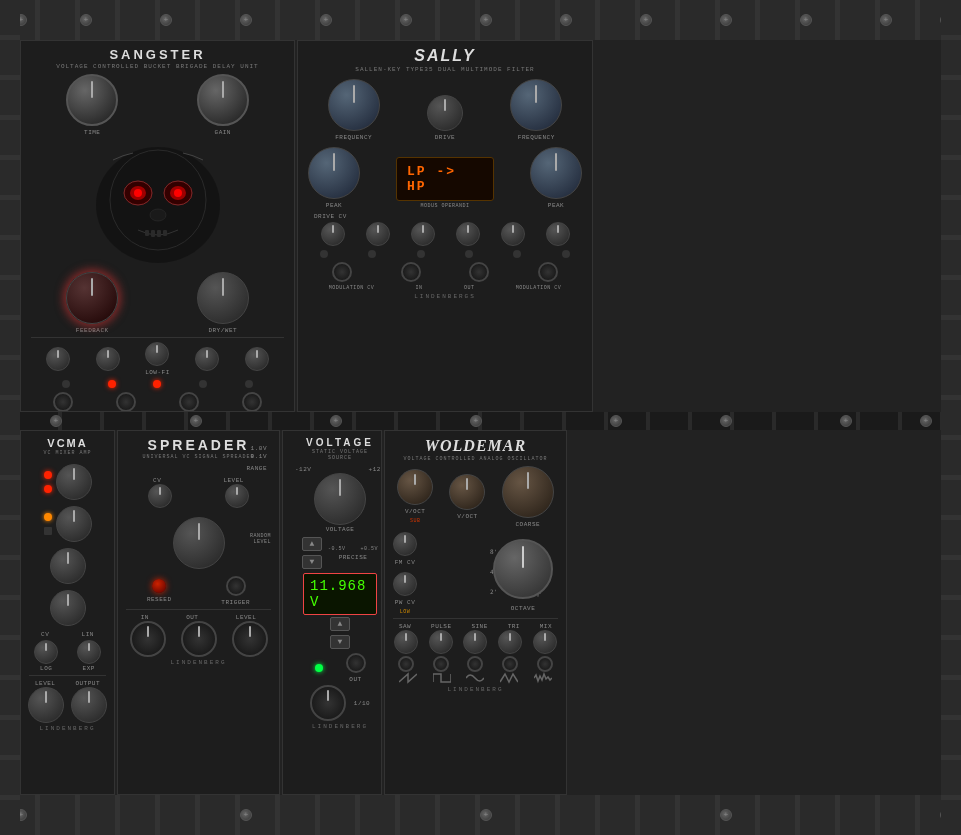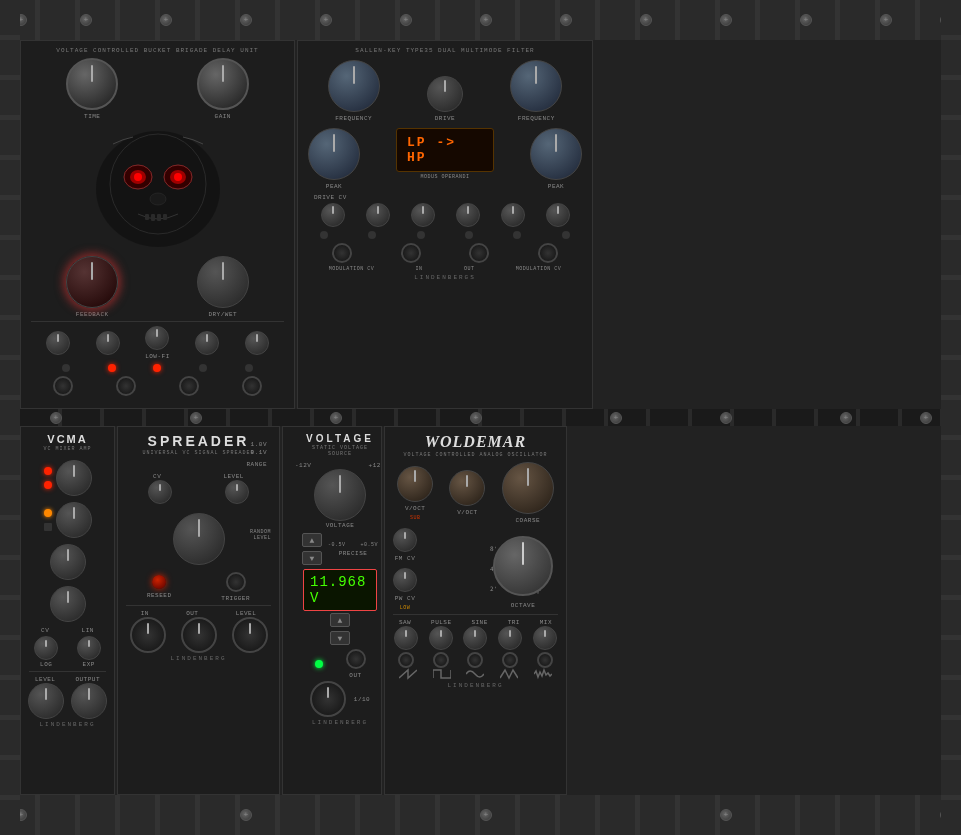--- a/index.html
+++ b/index.html
@@ -392,20 +392,21 @@
 
   <div class="rack-left"></div>
 
   <div class="rack-right"></div>
 
   <div class="rack-content">
 
     <div class="row1">
 
       <div class="module module-sangster" style="padding:6px 6px 4px 6px;">
+        <div class="module-title">SANGSTER</div>
         <div class="module-subtitle">VOLTAGE CONTROLLED BUCKET BRIGADE DELAY UNIT</div>
 
         <div class="flex-row" style="justify-content: space-around; margin: 4px 0;">
           <div class="knob-with-label">
             <div class="knob knob-large" style="background: radial-gradient(circle at 35% 30%, #666, #1a1a1a); border: 2px solid #555;">
             </div>
             <div class="label">TIME</div>
           </div>
           <div class="knob-with-label">
             <div class="knob knob-large" style="background: radial-gradient(circle at 35% 30%, #666, #1a1a1a); border: 2px solid #555;">
@@ -498,38 +499,39 @@
             <div class="jack jack-large"></div>
           </div>
           <div class="knob-with-label">
             <div class="jack jack-large"></div>
           </div>
         </div>
 
       </div>
 
       <div class="module module-sally" style="padding:6px 6px 4px 6px; margin-left:2px;">
+        <div class="module-title" style="font-style:italic; font-size:16px; letter-spacing:2px;">Sally</div>
         <div class="module-subtitle">SALLEN-KEY TYPE35 DUAL MULTIMODE FILTER</div>
 
         <div class="flex-row" style="justify-content:space-around; align-items:flex-end; margin: 6px 0;">
           <div class="knob-with-label">
             <div class="knob knob-large" style="background: radial-gradient(circle at 35% 30%, #556677, #1a2233);"></div>
             <div class="label">FREQUENCY</div>
           </div>
           <div class="knob-with-label">
             <div class="knob knob-medium" style="background: radial-gradient(circle at 35% 30%, #555, #222); margin-top: 8px;"></div>
             <div class="label">DRIVE</div>
           </div>
           <div class="knob-with-label">
             <div class="knob knob-large" style="background: radial-gradient(circle at 35% 30%, #556677, #1a2233);"></div>
             <div class="label">FREQUENCY</div>
           </div>
         </div>
 
-        <div class="flex-row" style="justify-content:space-between; align-items:flex-start; margin: 4px 0; padding: 0 4px; gap: 36px;">
+        <div class="flex-row" style="justify-content:space-between; align-items:flex-end; margin: 4px 0; padding: 0 4px; gap: 36px;">
           <div class="knob-with-label">
             <div class="knob knob-large" style="background: radial-gradient(circle at 35% 30%, #556677, #1a2233);"></div>
             <div class="label">PEAK</div>
           </div>
           <div class="flex-col">
             <div class="mode-display">LP -&gt; HP</div>
             <div class="label" style="font-size:5px; margin-top:2px;">MODUS OPERANDI</div>
           </div>
           <div class="knob-with-label">
             <div class="knob knob-large" style="background: radial-gradient(circle at 35% 30%, #556677, #1a2233);"></div>

